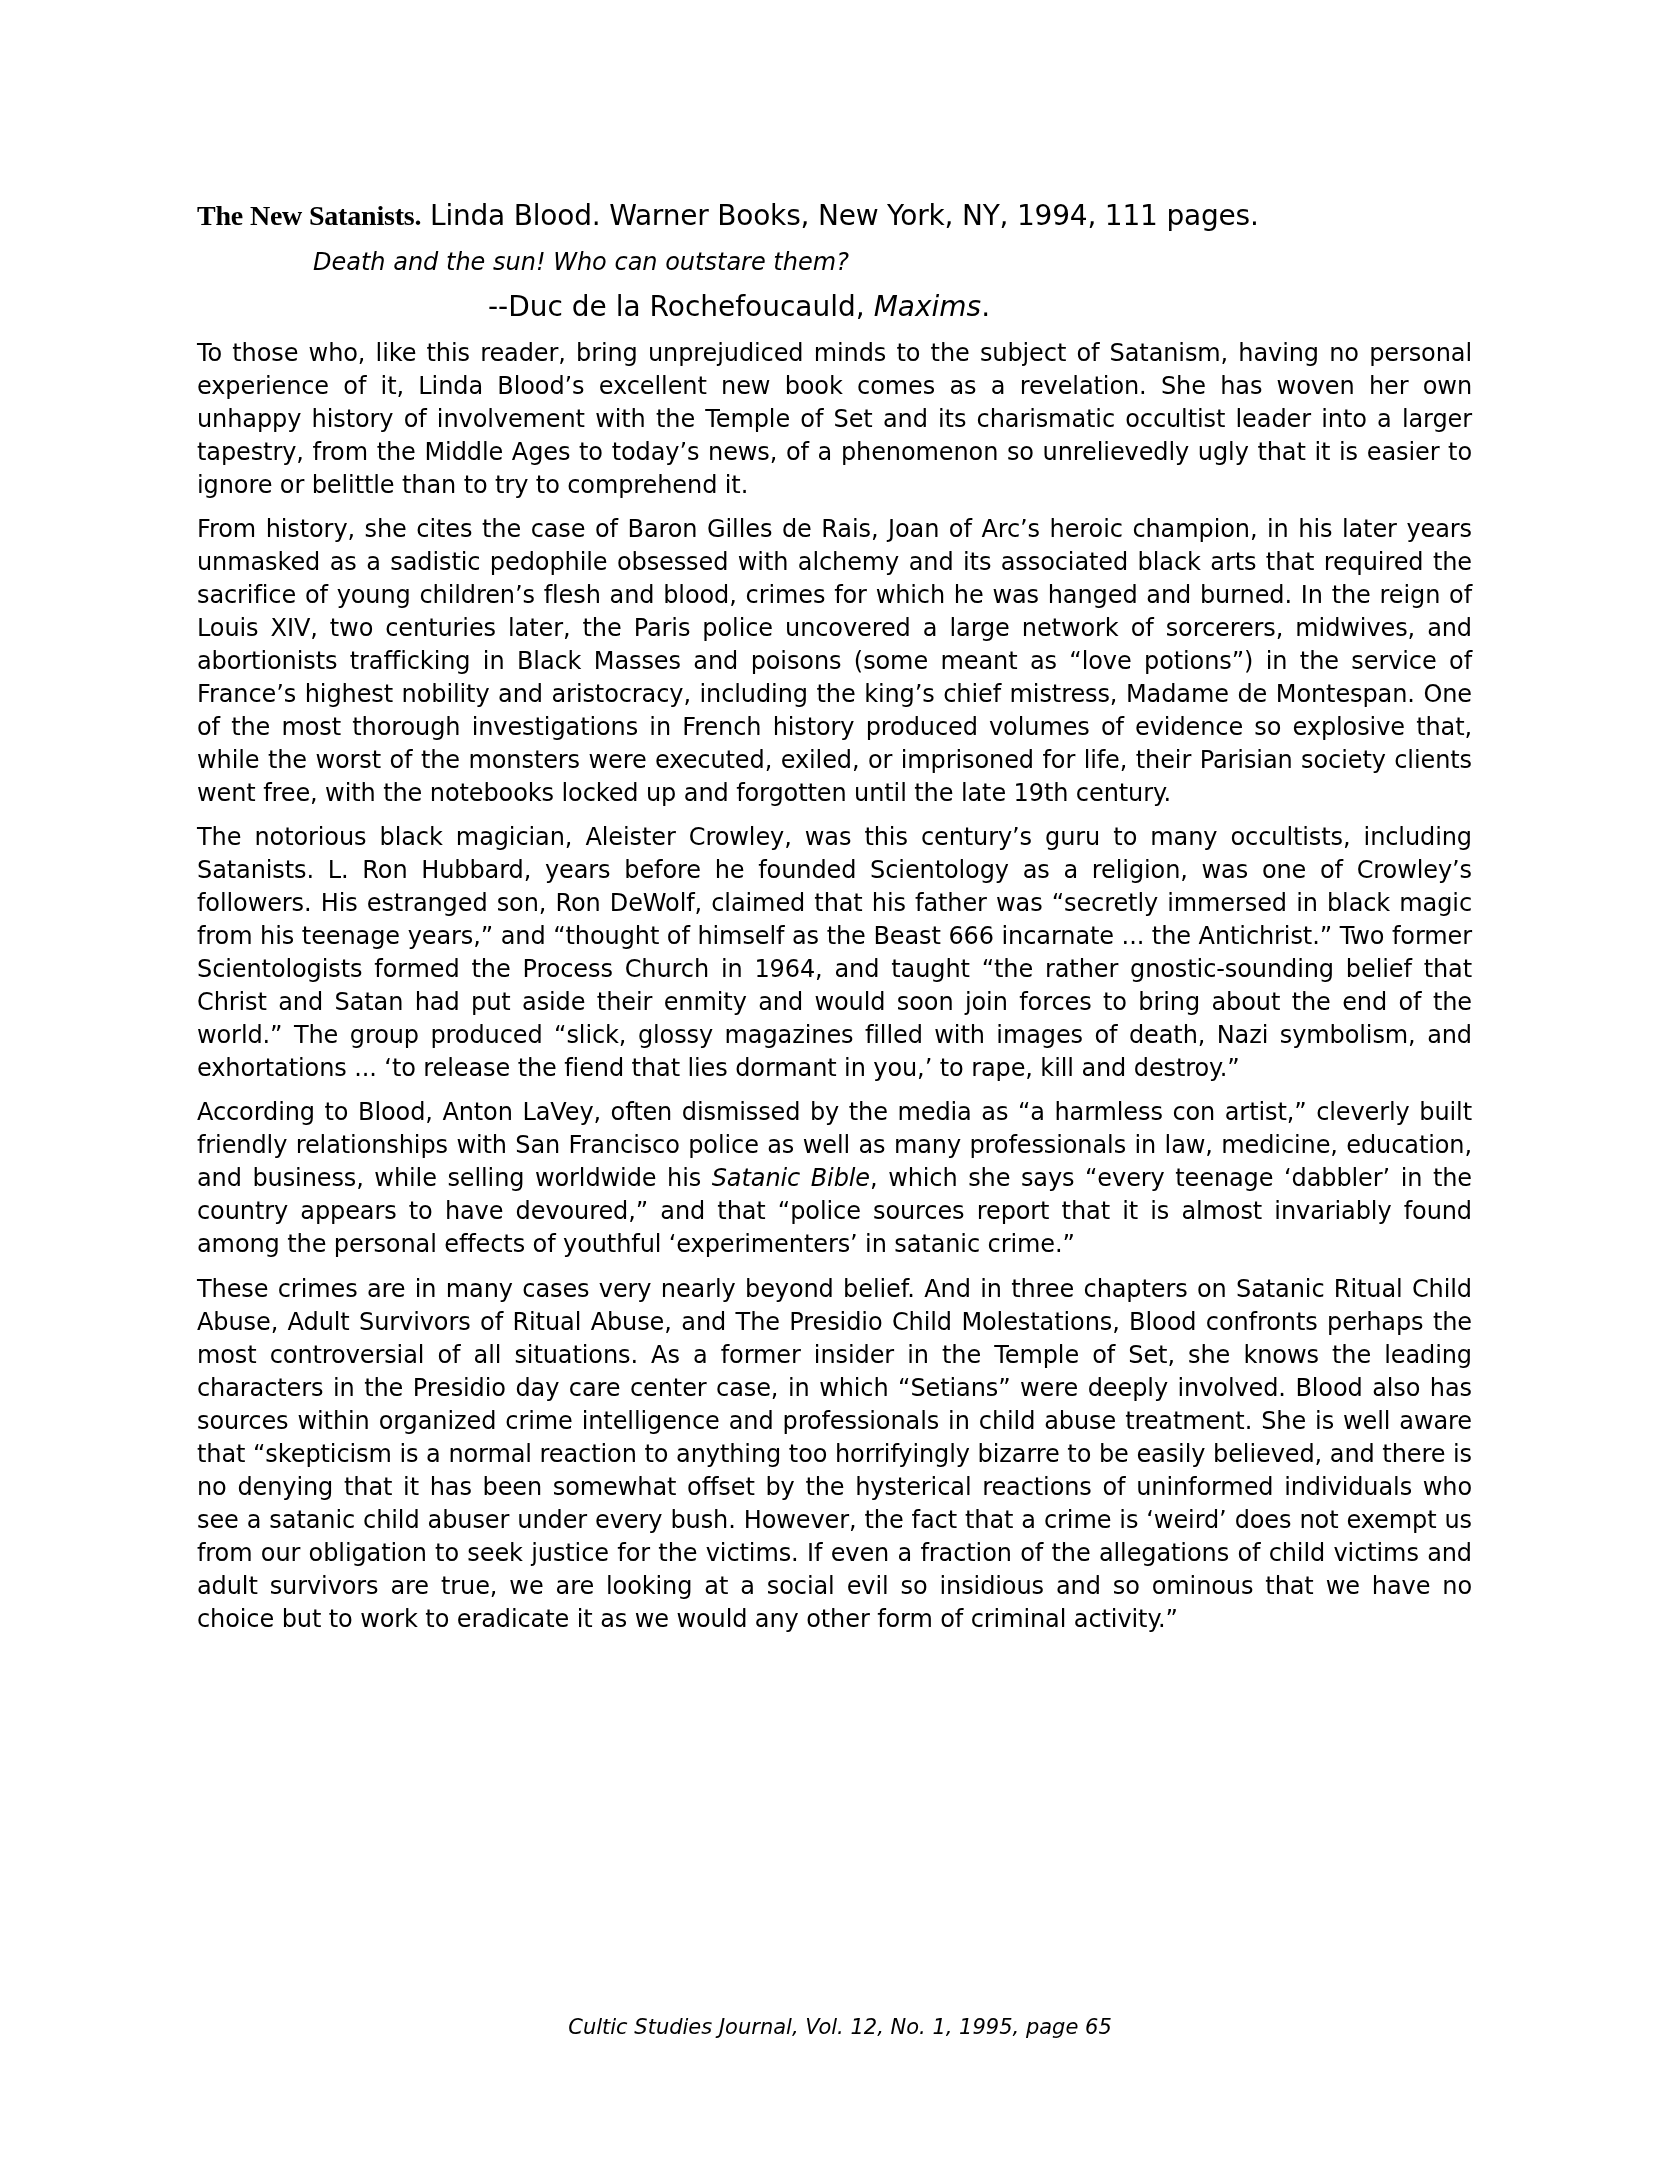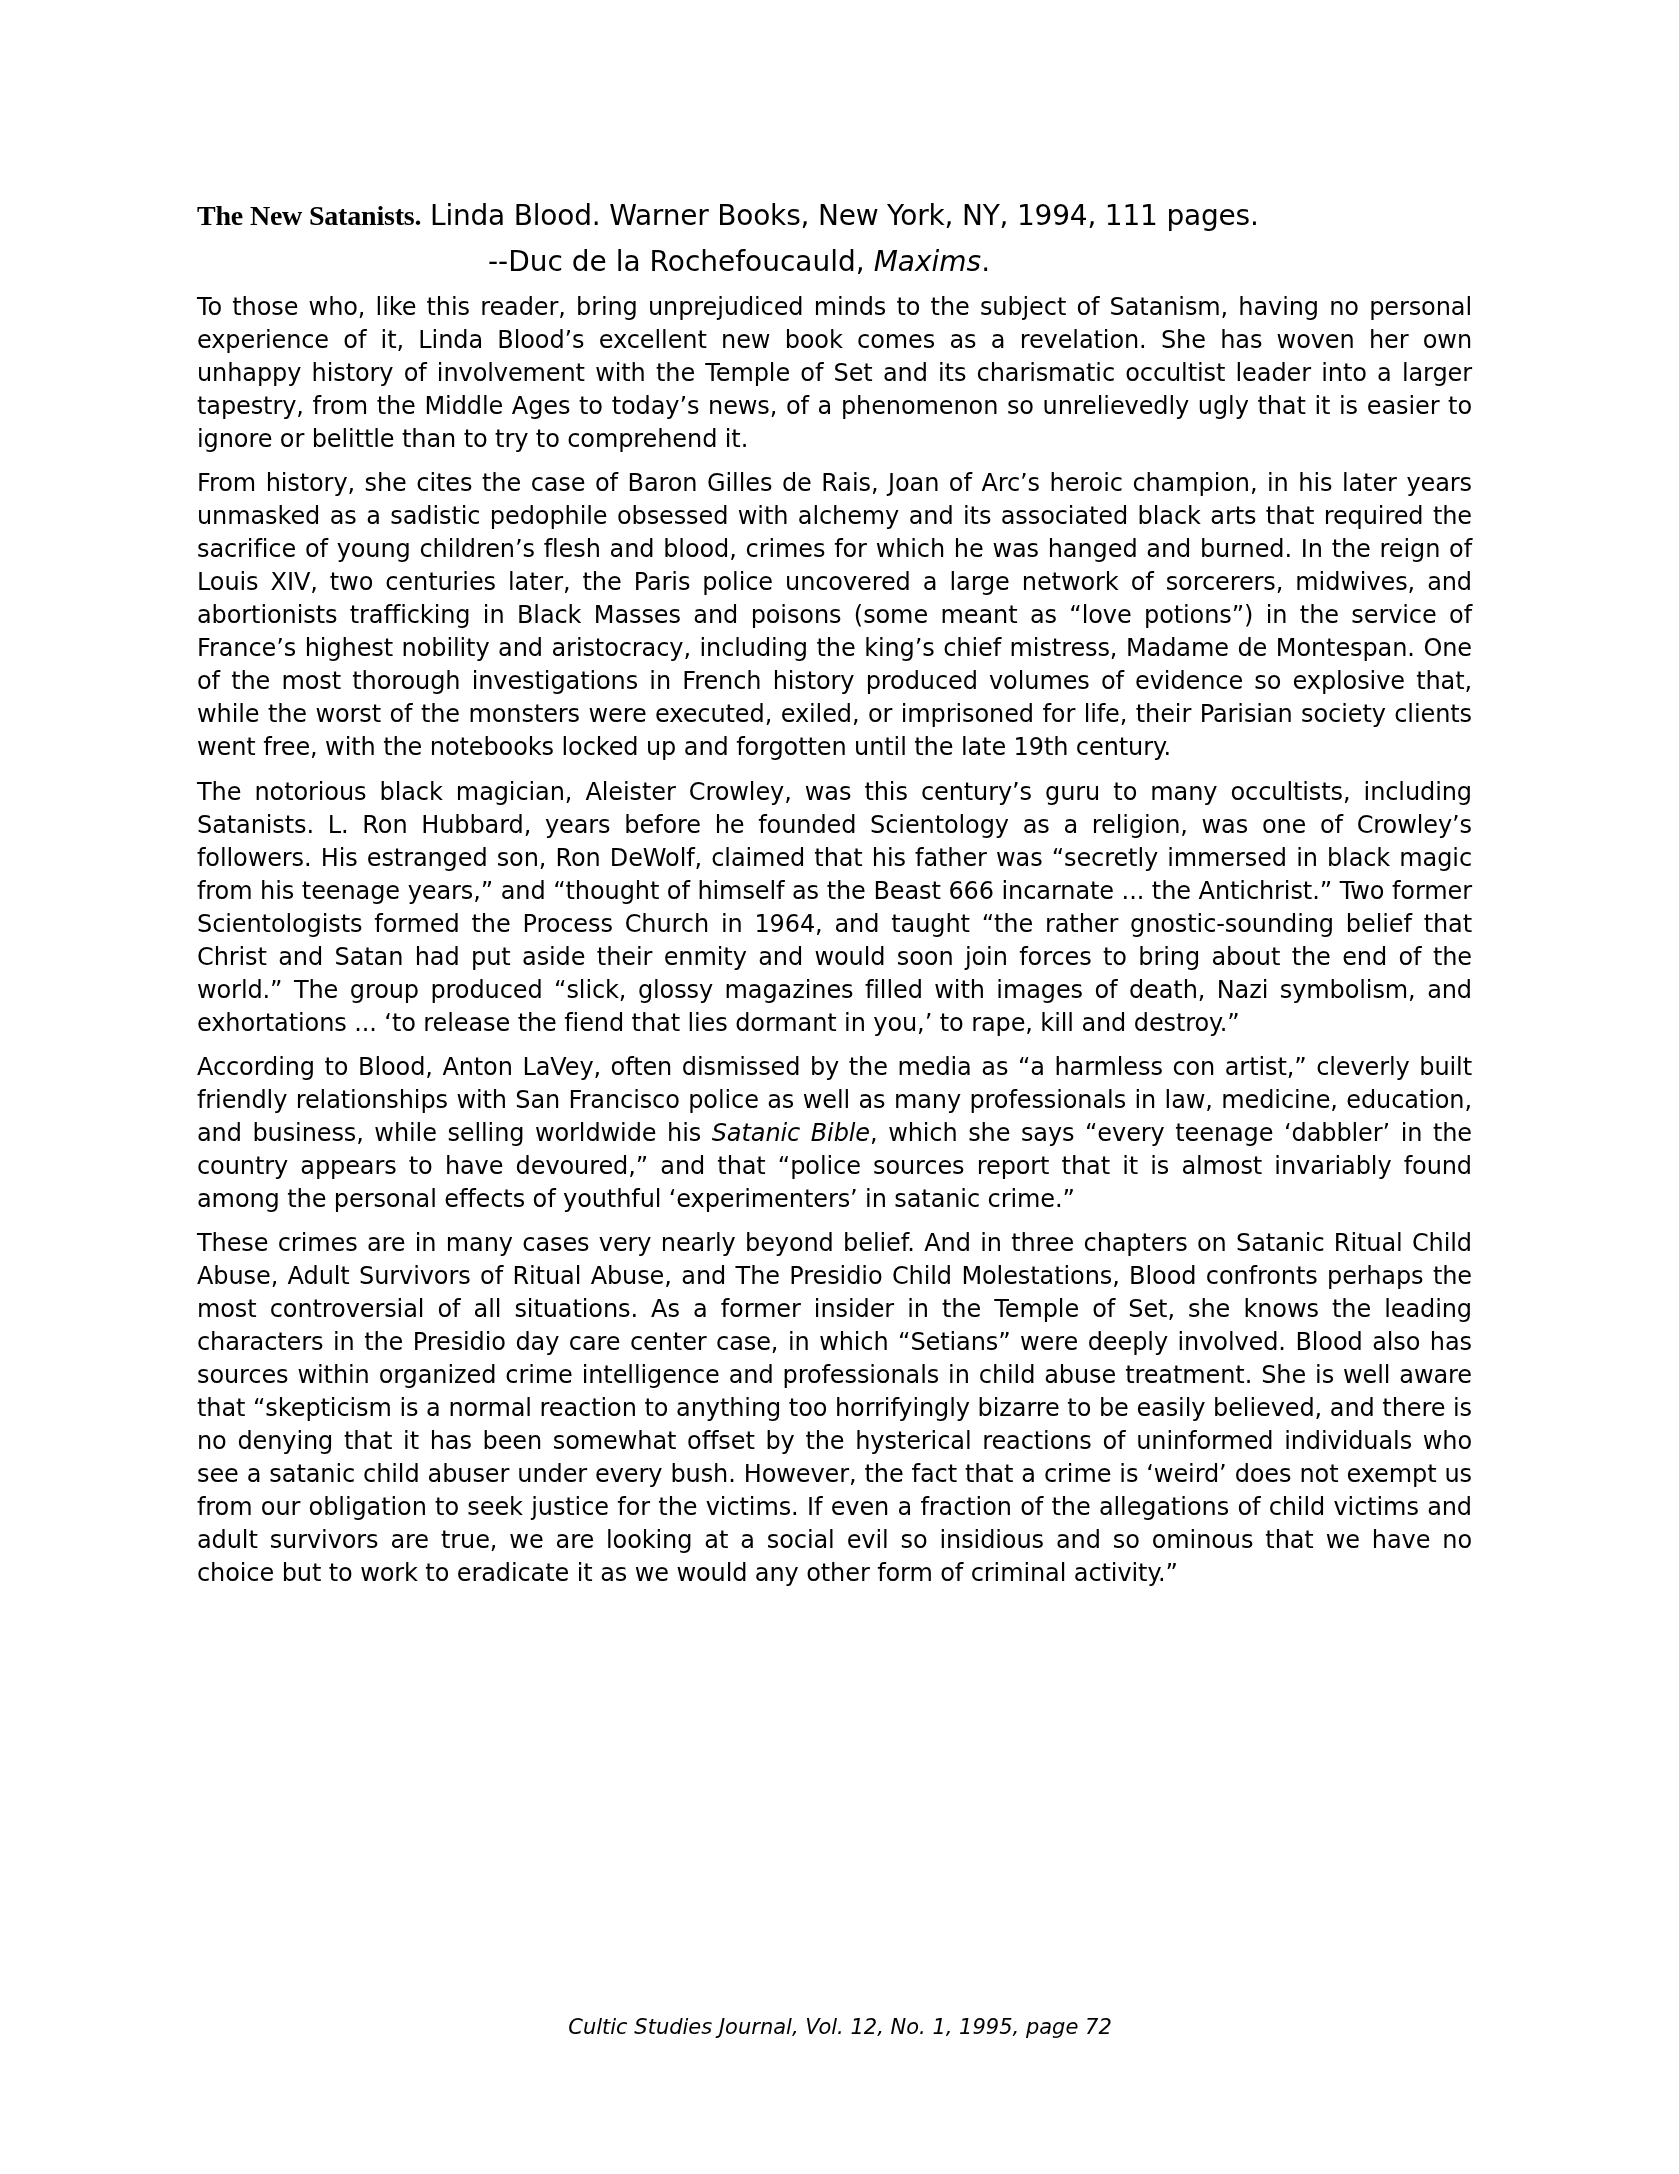--- a/index.html
+++ b/index.html
@@ -68,28 +68,29 @@
     font-size: 21px;
     line-height: 28px;
   }
 </style>
 </head>
 <body>
 
 <div class="page">
   <div class="title-line"><span class="book-title">The New Satanists.</span><span> Linda Blood. Warner Books, New York, NY, 1994, 111 pages.</span></div>
 
+  <div class="epigraph-quote">Death and the sun! Who can outstare them?</div>
 
   <div class="epigraph-attrib"><span>--Duc de la Rochefoucauld, </span><span class="source">Maxims</span><span>.</span></div>
 
   <p class="body-para">To those who, like this reader, bring unprejudiced minds to the subject of Satanism, having no personal experience of it, Linda Blood’s excellent new book comes as a revelation. She has woven her own unhappy history of involvement with the Temple of Set and its charismatic occultist leader into a larger tapestry, from the Middle Ages to today’s news, of a phenomenon so unrelievedly ugly that it is easier to ignore or belittle than to try to comprehend it.</p>
 
   <p class="body-para">From history, she cites the case of Baron Gilles de Rais, Joan of Arc’s heroic champion, in his later years unmasked as a sadistic pedophile obsessed with alchemy and its associated black arts that required the sacrifice of young children’s flesh and blood, crimes for which he was hanged and burned. In the reign of Louis XIV, two centuries later, the Paris police uncovered a large network of sorcerers, midwives, and abortionists trafficking in Black Masses and poisons (some meant as “love potions”) in the service of France’s highest nobility and aristocracy, including the king’s chief mistress, Madame de Montespan. One of the most thorough investigations in French history produced volumes of evidence so explosive that, while the worst of the monsters were executed, exiled, or imprisoned for life, their Parisian society clients went free, with the notebooks locked up and forgotten until the late 19th century.</p>
 
   <p class="body-para">The notorious black magician, Aleister Crowley, was this century’s guru to many occultists, including Satanists. L. Ron Hubbard, years before he founded Scientology as a religion, was one of Crowley’s followers. His estranged son, Ron DeWolf, claimed that his father was “secretly immersed in black magic from his teenage years,” and “thought of himself as the Beast 666 incarnate ... the Antichrist.” Two former Scientologists formed the Process Church in 1964, and taught “the rather gnostic-sounding belief that Christ and Satan had put aside their enmity and would soon join forces to bring about the end of the world.” The group produced “slick, glossy magazines filled with images of death, Nazi symbolism, and exhortations ... ‘to release the fiend that lies dormant in you,’ to rape, kill and destroy.”</p>
 
   <p class="body-para"><span>According to Blood, Anton LaVey, often dismissed by the media as “a harmless con artist,” cleverly built friendly relationships with San Francisco police as well as many professionals in law, medicine, education, and business, while selling worldwide his </span><em>Satanic Bible</em><span>, which she says “every teenage ‘dabbler’ in the country appears to have devoured,” and that “police sources report that it is almost invariably found among the personal effects of youthful ‘experimenters’ in satanic crime.”</span></p>
 
   <p class="body-para">These crimes are in many cases very nearly beyond belief. And in three chapters on Satanic Ritual Child Abuse, Adult Survivors of Ritual Abuse, and The Presidio Child Molestations, Blood confronts perhaps the most controversial of all situations. As a former insider in the Temple of Set, she knows the leading characters in the Presidio day care center case, in which “Setians” were deeply involved. Blood also has sources within organized crime intelligence and professionals in child abuse treatment. She is well aware that “skepticism is a normal reaction to anything too horrifyingly bizarre to be easily believed, and there is no denying that it has been somewhat offset by the hysterical reactions of uninformed individuals who see a satanic child abuser under every bush. However, the fact that a crime is ‘weird’ does not exempt us from our obligation to seek justice for the victims. If even a fraction of the allegations of child victims and adult survivors are true, we are looking at a social evil so insidious and so ominous that we have no choice but to work to eradicate it as we would any other form of criminal activity.”</p>
 </div>
 
-<div class="footer">Cultic Studies Journal, Vol. 12, No. 1, 1995, page 72</div>
+<div class="footer">Cultic Studies Journal, Vol. 12, No. 1, 1995, page 65</div>
 
 
 </body></html>

